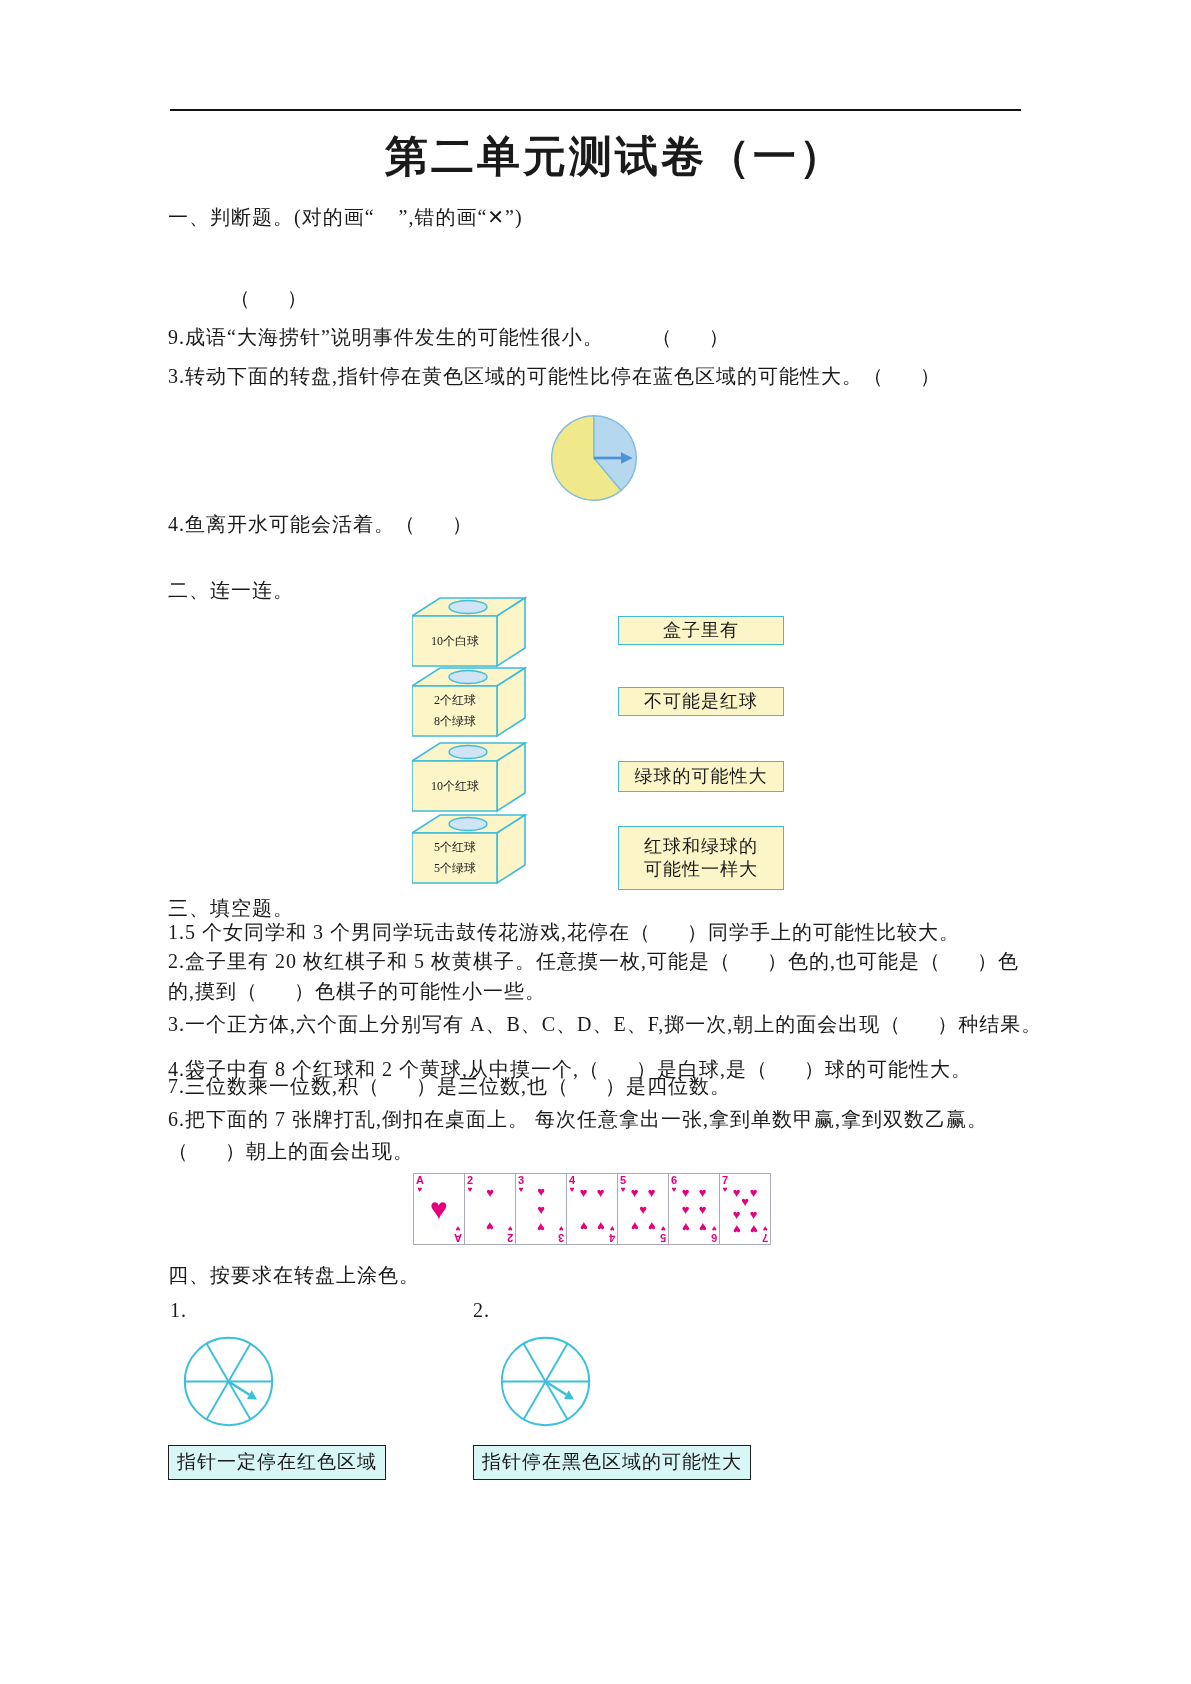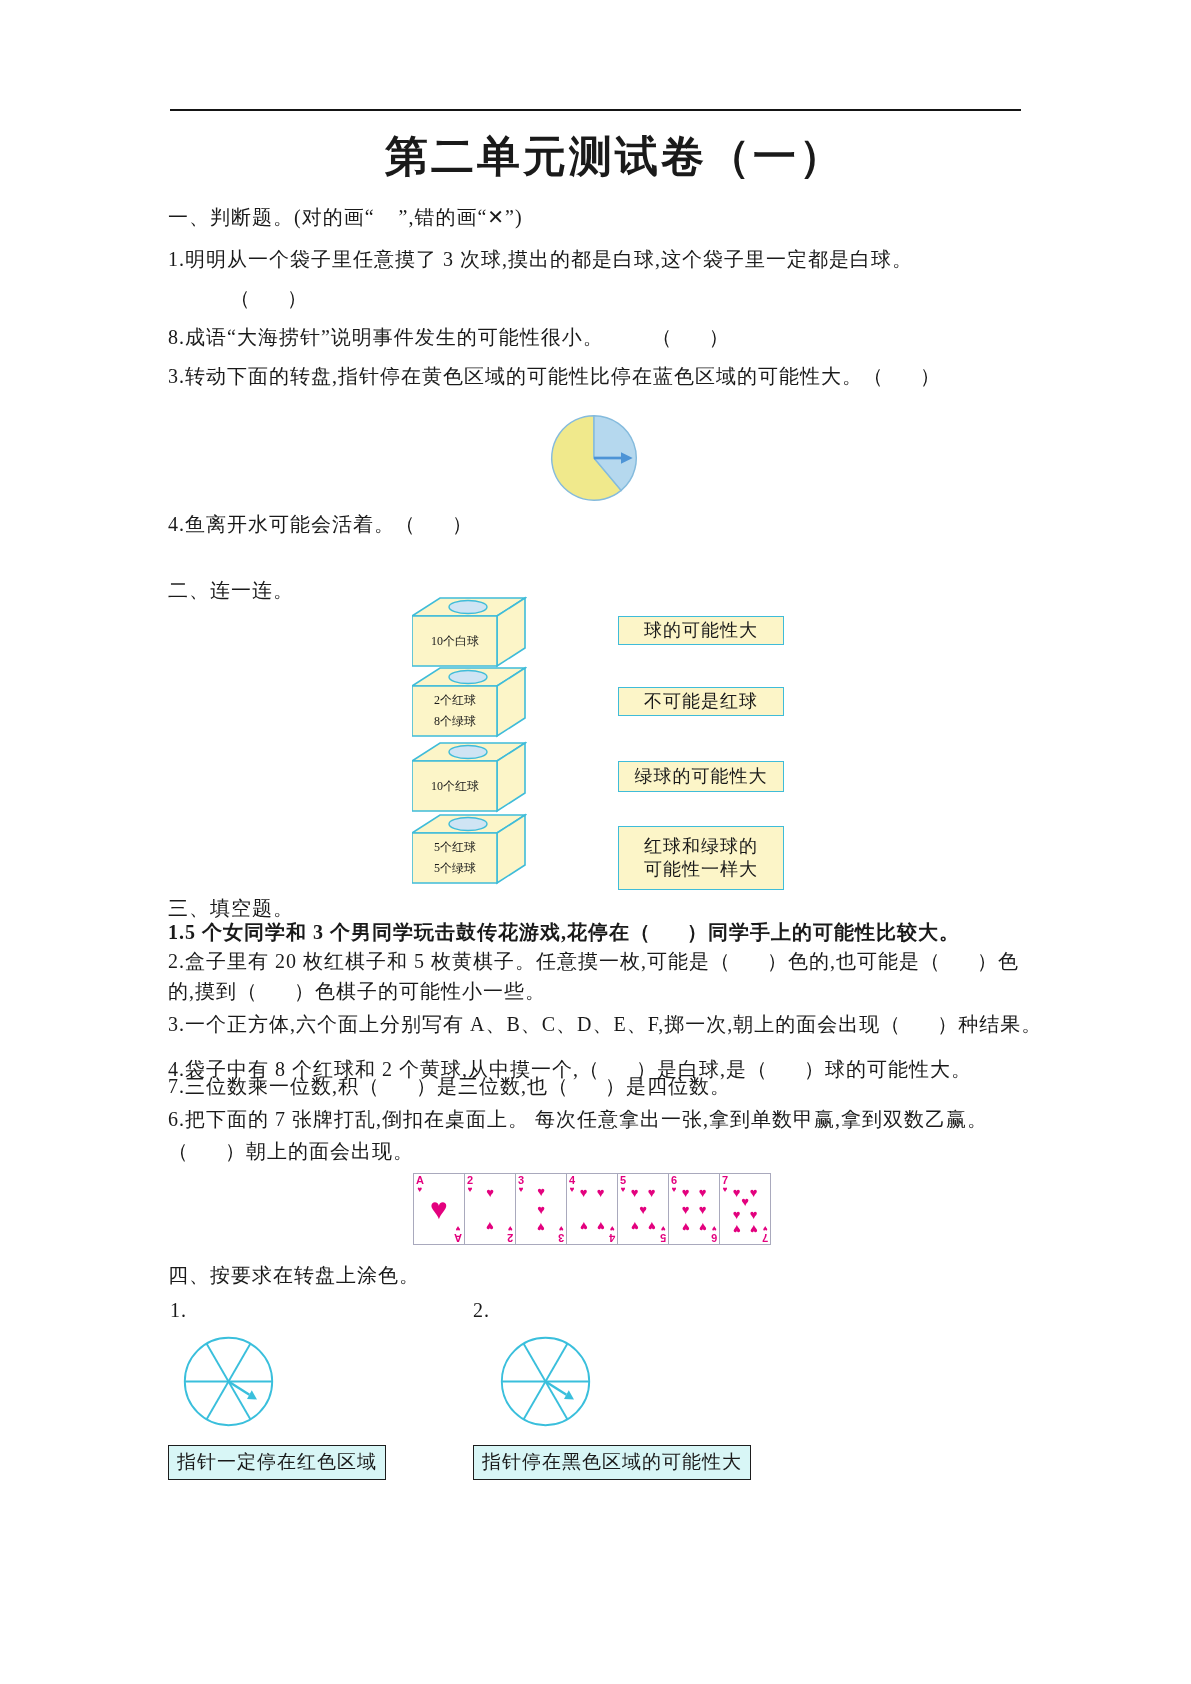--- a/index.html
+++ b/index.html
@@ -29,21 +29,21 @@
     position:absolute;left:0;top:21px;width:86px;height:50px;display:flex;align-items:center;justify-content:center;
     font-size:12px;line-height:21px;text-align:center;white-space:pre-line;letter-spacing:0;
   }
   .ansbox{
     position:absolute;left:618px;width:166px;border:1.6px solid #3fbcd9;background:#fcf5c8;
     display:flex;align-items:center;justify-content:center;text-align:center;
     font-size:18px;line-height:23px;white-space:pre-line;box-sizing:border-box;letter-spacing:1px;
   }
   .a1{top:616px;height:29px;} .a2{top:687px;height:29px;} .a3{top:761px;height:31px;} .a4{top:826px;height:64px;font-family:Liberation Serif, serif;}
   .s3-head{top:896px;}
-  .f1{top:920px;font-weight:bold;} .f2{top:949px;} .f3{top:979px;} .f4{top:1012px;}
+  .f1{top:920px;} .f2{top:949px;} .f3{top:979px;} .f4{top:1012px;}
   .f5{top:1044px;margin-top:13px;} .f6{top:1074px;} .f7{top:1107px;} .f8{top:1139px;}
   
   .cards{position:absolute;left:413px;top:1173px;display:flex;}
   .card{
     position:relative;width:52px;height:72px;background:#ffffff;border:1px solid #a9a9bd;
     box-sizing:border-box;margin-right:-1px;
   }
   .corner{position:absolute;display:flex;flex-direction:column;align-items:center;line-height:9px;}
   .corner .rk{font-size:11px;font-weight:bold;font-family:"Liberation Sans",sans-serif;}
   .corner .mini{font-size:8px;}
@@ -66,23 +66,22 @@
 </style>
 </head>
 <body>
 
 <div class="page">
 
   <div class="rule"></div>
   <h1 class="title">第二单元测试卷（一）</h1>
 
   <div class="line s1-head">一、判断题。(对的画“    ”,错的画“✕”)</div>
-  <div class="line s1-q1">1.明明从一个袋子里任意摸了 3 次球,摸出的都是白球,这个袋子里一定都是白球。</div>
   <div class="line s1-q1b">（      ）</div>
-  <div class="line s1-q2">8.成语“大海捞针”说明事件发生的可能性很小。        （      ）</div>
+  <div class="line s1-q2">9.成语“大海捞针”说明事件发生的可能性很小。        （      ）</div>
   <div class="line s1-q3">3.转动下面的转盘,指针停在黄色区域的可能性比停在蓝色区域的可能性大。（      ）</div>
 
   <svg class="pie" viewBox="0 0 100 100">
     <path d="M50,50 L80.2,86.0 A47,47 0 1 1 50,3 Z" stroke="#85bbdd" stroke-width="1.6" fill="#f0e98c"></path>
     <path d="M50,50 L50,3 A47,47 0 0 1 80.2,86.0 Z" stroke="#85bbdd" stroke-width="1.6" fill="#b5d8ee"></path>
     <g>
       <line x1="50" y1="50" x2="81" y2="50" stroke-width="3" stroke="#4d94d6"></line>
       <polygon points="80,43.5 93,50 80,56.5" fill="#4d94d6"></polygon>
     </g>
   </svg>
@@ -126,21 +125,21 @@
     <svg width="115" height="74" viewBox="0 0 115 74">
       <path d="M0,21 L28,3 L113,3 L85,21 Z" stroke="#3fbcd9" stroke-width="1.6" fill="#fcf5c8"></path>
       <path d="M85,21 L113,3 L113,53 L85,71 Z" stroke="#3fbcd9" stroke-width="1.6" fill="#fcf5c8"></path>
       <path d="M0,21 L85,21 L85,71 L0,71 Z" stroke="#3fbcd9" stroke-width="1.6" fill="#fcf5c8"></path>
       <ellipse cx="56" cy="12" rx="19" ry="6.5" stroke="#3fbcd9" stroke-width="1.4" fill="#cfe4f4"></ellipse>
     </svg>
     <div class="box-label">5个红球
 5个绿球</div>
   </div>
 
-  <div class="ansbox a1">球的可能性大</div>
+  <div class="ansbox a1">盒子里有</div>
   <div class="ansbox a2">不可能是红球</div>
   <div class="ansbox a3">绿球的可能性大</div>
   <div class="ansbox a4">红球和绿球的
 可能性一样大</div>
 
   <div class="line s3-head">三、填空题。</div>
   <div class="line f1">1.5 个女同学和 3 个男同学玩击鼓传花游戏,花停在（      ）同学手上的可能性比较大。</div>
   <div class="line f2">2.盒子里有 20 枚红棋子和 5 枚黄棋子。任意摸一枚,可能是（      ）色的,也可能是（      ）色</div>
   <div class="line f3">的,摸到（      ）色棋子的可能性小一些。</div>
   <div class="line f4">3.一个正方体,六个面上分别写有 A、B、C、D、E、F,掷一次,朝上的面会出现（      ）种结果。</div>

